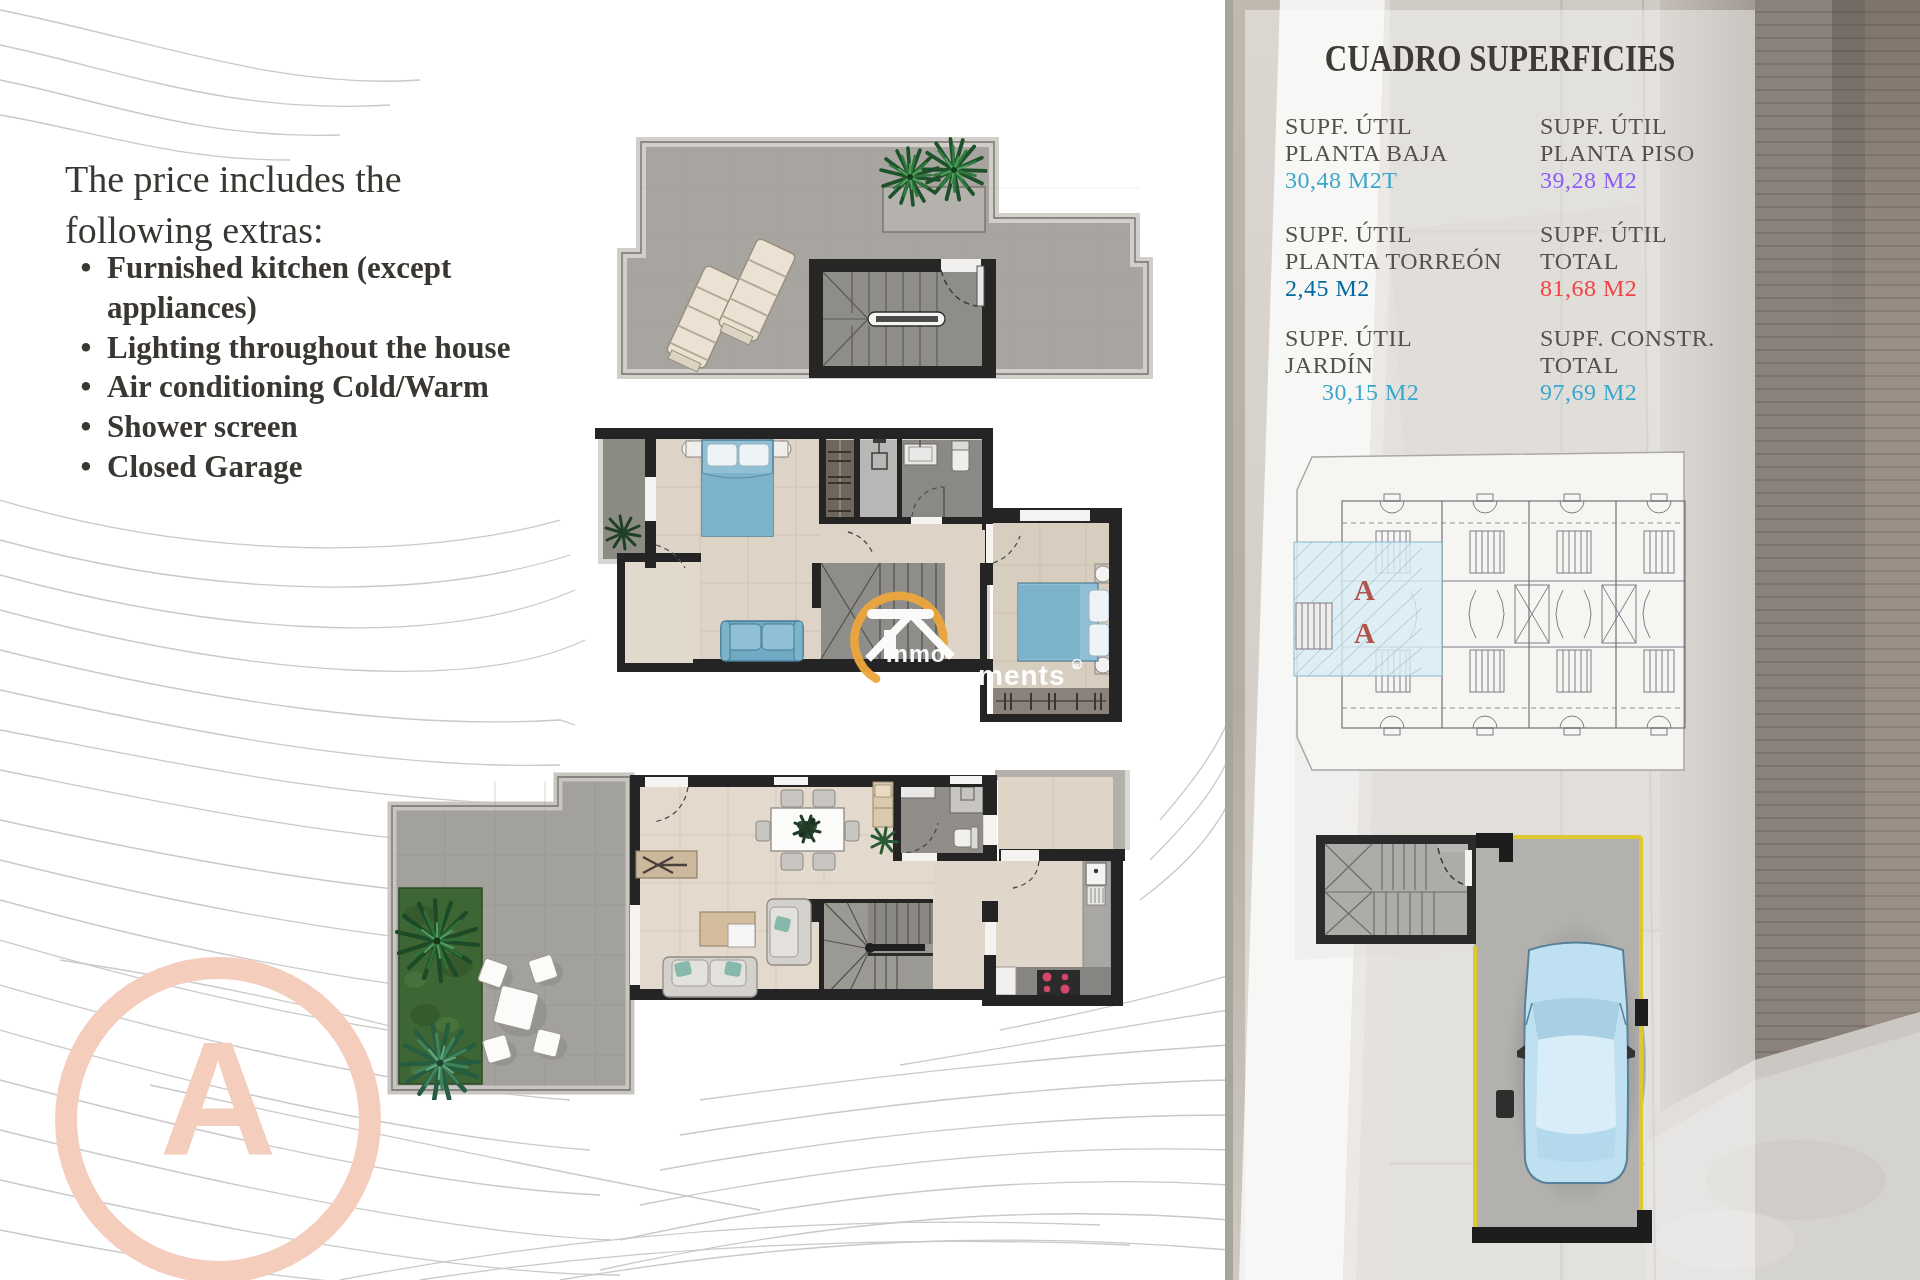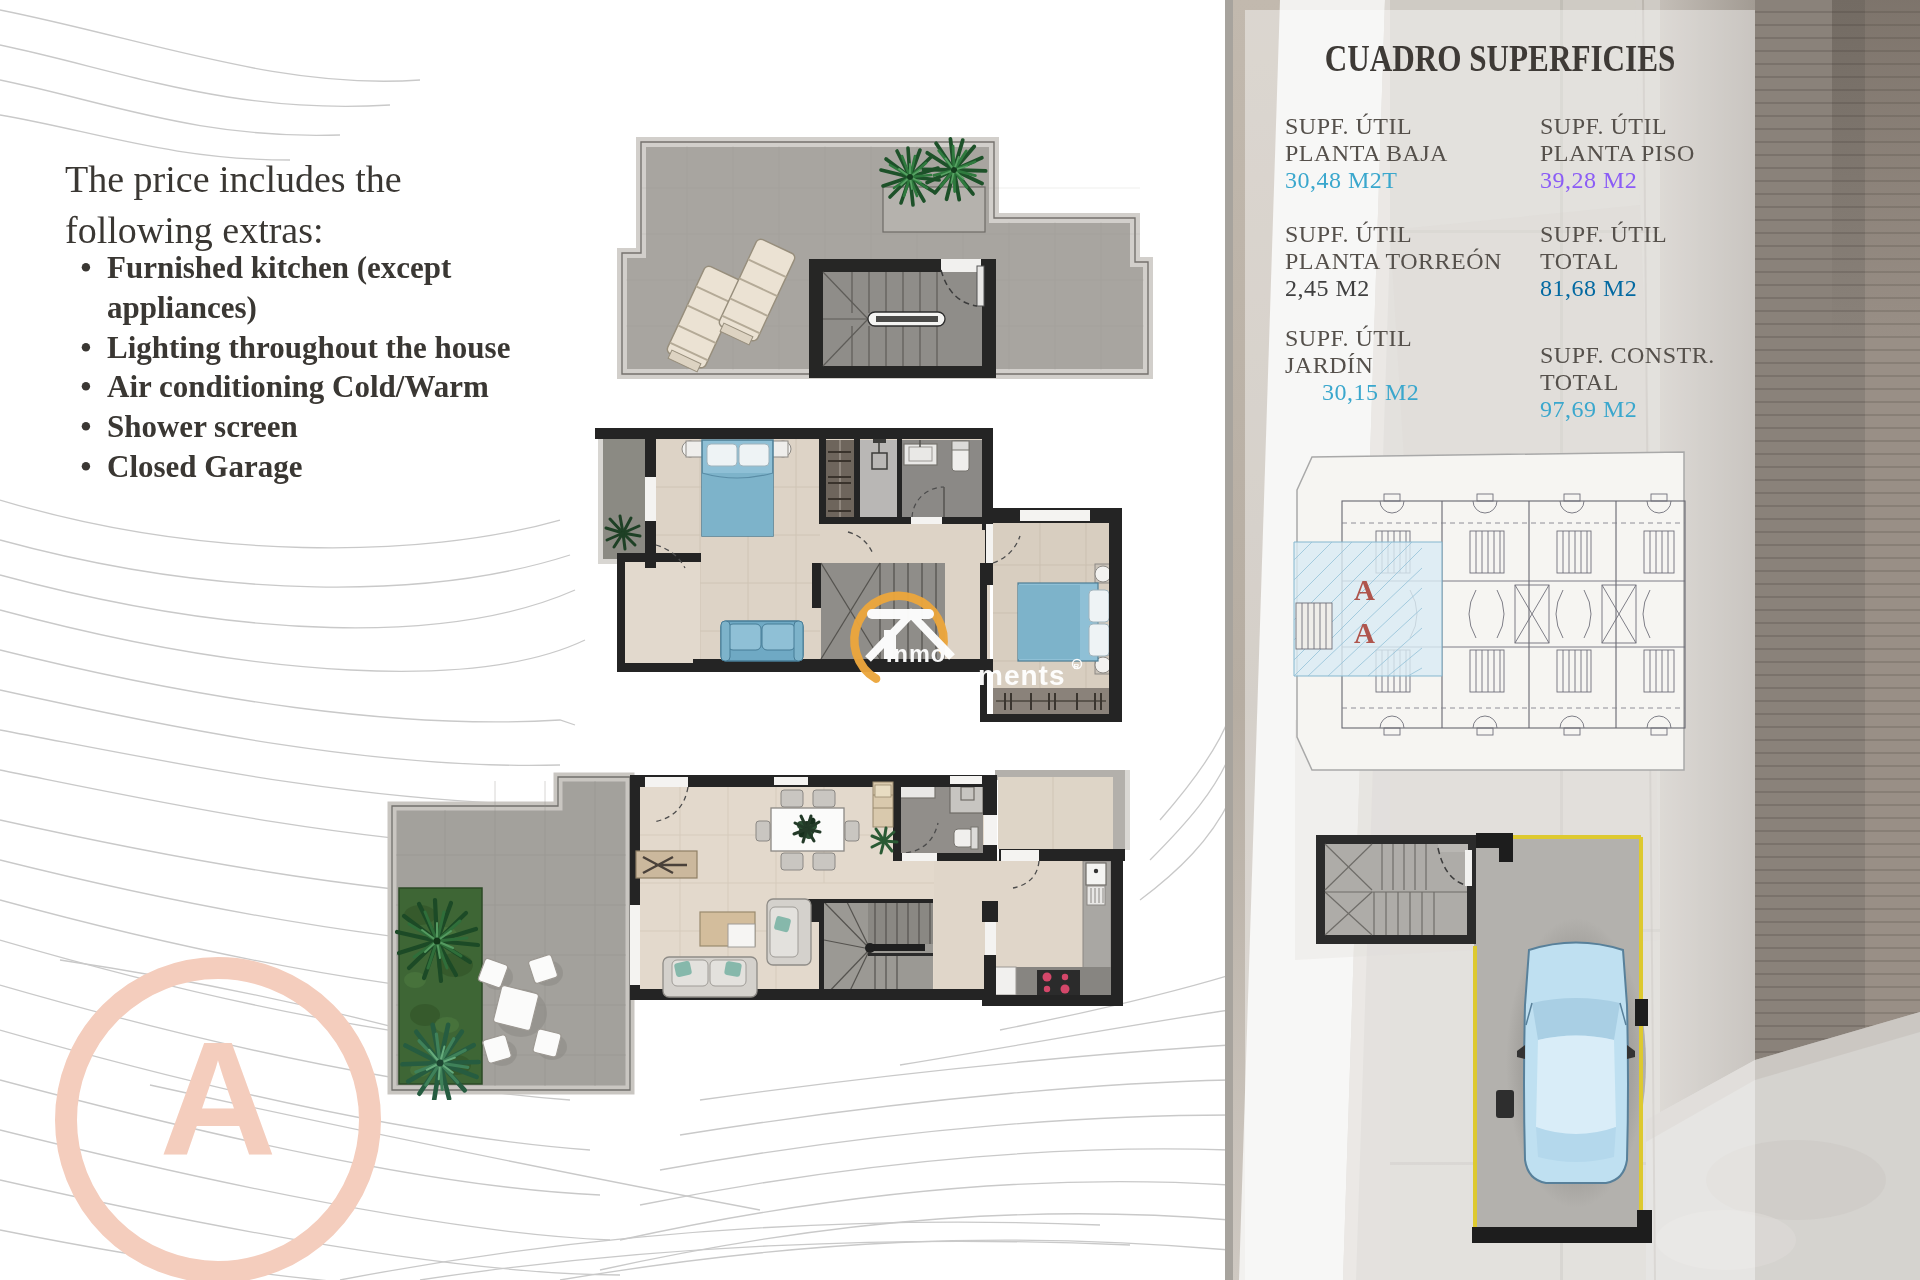--- a/index.html
+++ b/index.html
@@ -94,33 +94,33 @@
 </svg>
 
 <div class="abs" style="left:1245px;top:10px;width:510px;height:1270px;background:rgba(255,255,255,0.42);"></div>
 
 <div class="abs" style="left:1280px;top:36px;width:440px;text-align:center;font-size:38px;font-weight:bold;color:#3e3a36;letter-spacing:0px;transform:scaleX(0.82);">CUADRO SUPERFICIES</div>
 
 <div class="abs" style="left:1285px;top:113px;font-size:24px;line-height:27px;color:#55504b;letter-spacing:0.5px;">
   SUPF. ÚTIL<br>PLANTA BAJA<br><span style="color:#3aa7cd;">30,48 M2T</span>
 </div>
 <div class="abs" style="left:1285px;top:221px;font-size:24px;line-height:27px;color:#55504b;letter-spacing:0.5px;">
-  SUPF. ÚTIL<br>PLANTA TORREÓN<br><span style="color:#404040;">2,45 M2</span>
+  SUPF. ÚTIL<br>PLANTA TORREÓN<br><span style="color:#0369a1;">2,45 M2</span>
 </div>
 <div class="abs" style="left:1285px;top:325px;font-size:24px;line-height:27px;color:#55504b;letter-spacing:0.5px;">
   SUPF. ÚTIL<br>JARDÍN<br><span style="color:#3aa7cd;margin-left:37px;">30,15 M2</span>
 </div>
 
 <div class="abs" style="left:1540px;top:113px;font-size:24px;line-height:27px;color:#55504b;letter-spacing:0.5px;">
   SUPF. ÚTIL<br>PLANTA PISO<br><span style="color:#8b5cf6;">39,28 M2</span>
 </div>
 <div class="abs" style="left:1540px;top:221px;font-size:24px;line-height:27px;color:#55504b;letter-spacing:0.5px;">
-  SUPF. ÚTIL<br>TOTAL<br><span style="color:#0369a1;">81,68 M2</span>
+  SUPF. ÚTIL<br>TOTAL<br><span style="color:#ef4444;">81,68 M2</span>
 </div>
-<div class="abs" style="left:1540px;top:342px;font-size:24px;line-height:27px;color:#55504b;letter-spacing:0.5px;">
+<div class="abs" style="left:1540px;top:325px;font-size:24px;line-height:27px;color:#55504b;letter-spacing:0.5px;">
   SUPF. CONSTR.<br>TOTAL<br><span style="color:#3aa7cd;">97,69 M2</span>
 </div>
 
 <svg class="abs" style="left:610px;top:130px" width="550" height="262" viewBox="0 0 550 262">
 
   <g>
     <polygon points="31,12 384,12 384,88 525,88 525,132 538,132 538,244 12,244 12,123 31,123" fill="#a8a5a0" stroke="#d2cfcb" stroke-width="10"></polygon>
     <polygon points="31,12 384,12 384,88 525,88 525,132 538,132 538,244 12,244 12,123 31,123" fill="none" stroke="#75726e" stroke-width="1.4"></polygon>
   </g>
 

